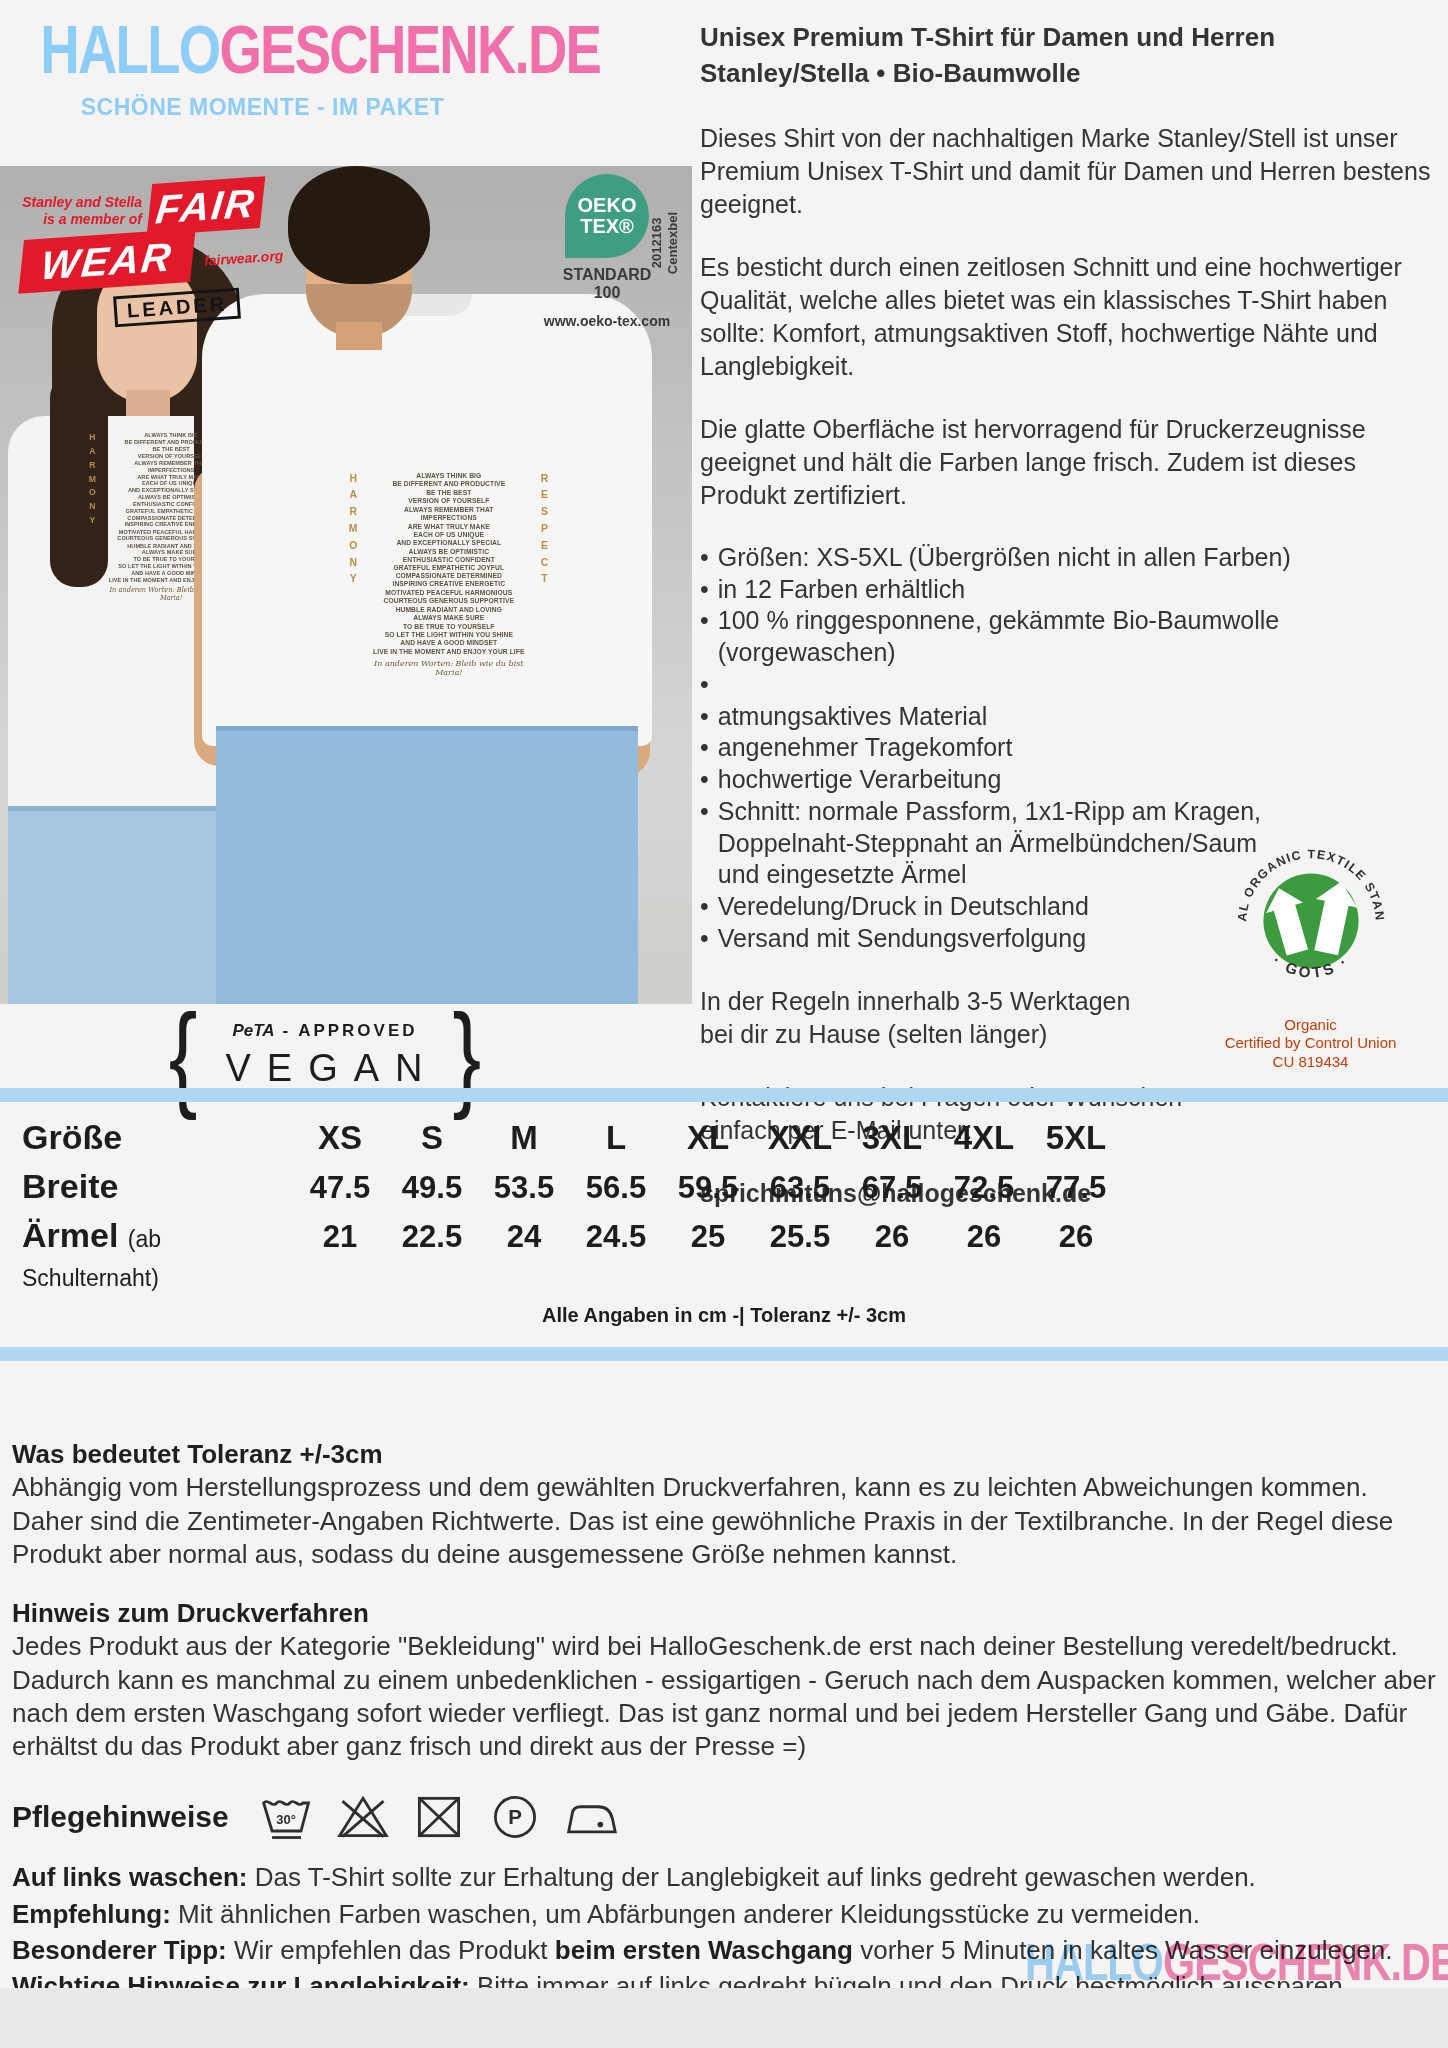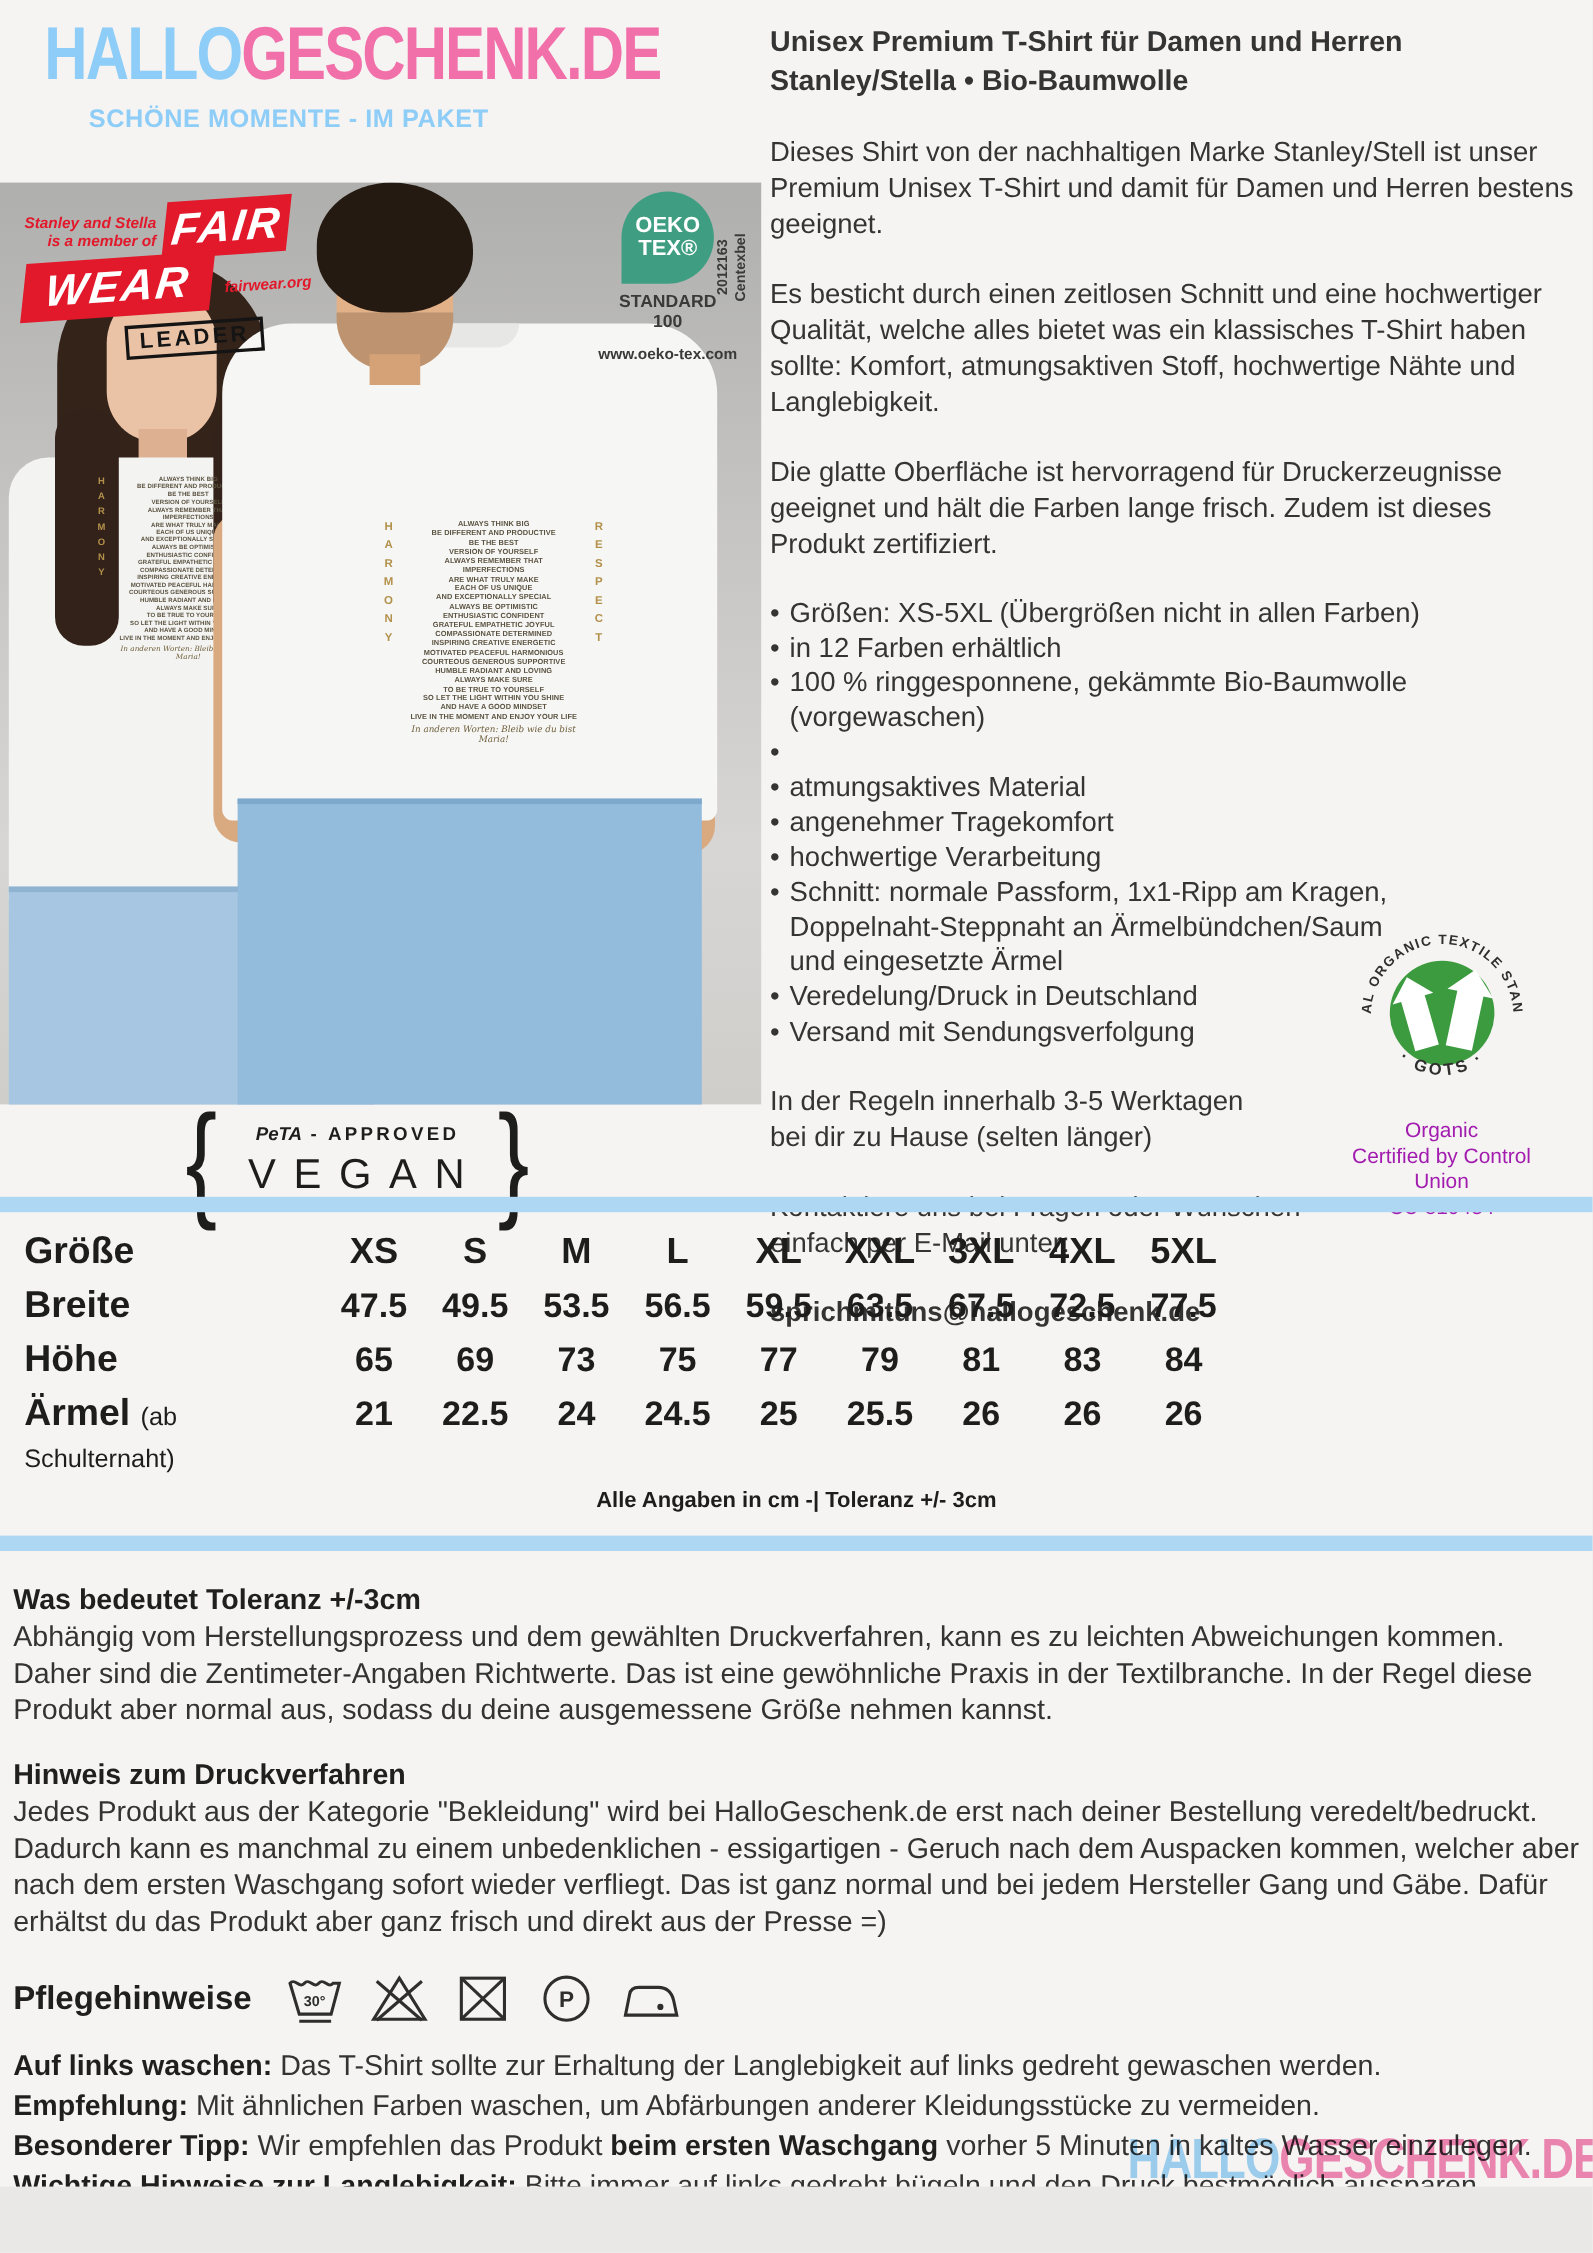--- a/index.html
+++ b/index.html
@@ -87,21 +87,21 @@
   .right-col p{margin:0 0 30px;}
   .bullets{margin:0 0 30px;}
   .bl{display:flex;gap:9px;line-height:1.27;}
   .bl .bdot{flex:0 0 auto;}
   .bl .btext{white-space:pre-line;}
   .delivery,.contact{white-space:pre-line;margin:0 0 30px;}
   .email{font-weight:700;}
 
   
   .gots{position:absolute;left:1203px;top:840px;width:215px;text-align:center;}
-  .gots-caption{font-size:19px;color:#a21caf;line-height:1.22;margin-top:0;}
+  .gots-caption{font-size:15px;color:#c2410c;line-height:1.22;margin-top:0;}
 
   
   .size-block{position:absolute;left:0;top:1088px;width:1448px;}
   .blue-bar{height:14px;background:#aed7f3;}
   .size-rows{padding:16px 0 8px;}
   .size-row{display:grid;grid-template-columns:272px repeat(9,92px);align-items:baseline;
             padding-left:22px;margin-bottom:10px;}
   .size-row .t-label{font-size:34px;font-weight:800;color:#1d1d1b;}
   .size-row .t-sub{font-size:23px;font-weight:400;color:#1d1d1b;}
   .size-row .t-cell{font-size:31px;font-weight:800;color:#1d1d1b;text-align:center;}
@@ -370,32 +370,20 @@
         <div class="t-cell">49.5</div>
         <div class="t-cell">53.5</div>
         <div class="t-cell">56.5</div>
         <div class="t-cell">59.5</div>
         <div class="t-cell">63.5</div>
         <div class="t-cell">67.5</div>
         <div class="t-cell">72.5</div>
         <div class="t-cell">77.5</div>
       </div>
       <div class="size-row">
-        <div class="t-label">Höhe</div>
-        <div class="t-cell">65</div>
-        <div class="t-cell">69</div>
-        <div class="t-cell">73</div>
-        <div class="t-cell">75</div>
-        <div class="t-cell">77</div>
-        <div class="t-cell">79</div>
-        <div class="t-cell">81</div>
-        <div class="t-cell">83</div>
-        <div class="t-cell">84</div>
-      </div>
-      <div class="size-row">
         <div class="t-label">
           <span>Ärmel</span>
           <span class="t-sub">(ab Schulternaht)</span>
         </div>
         <div class="t-cell">21</div>
         <div class="t-cell">22.5</div>
         <div class="t-cell">24</div>
         <div class="t-cell">24.5</div>
         <div class="t-cell">25</div>
         <div class="t-cell">25.5</div>

